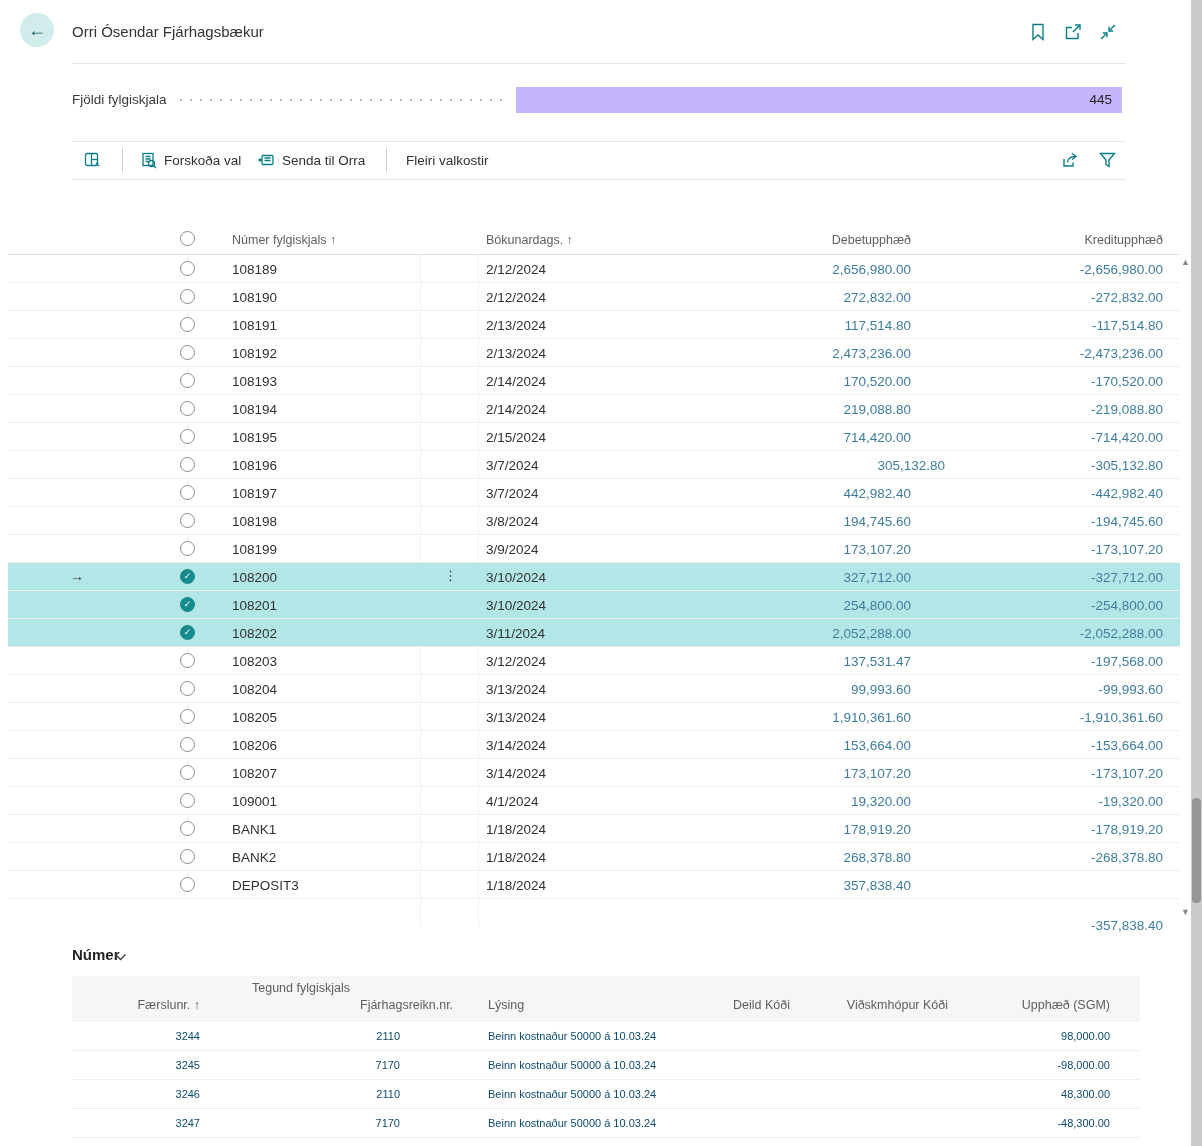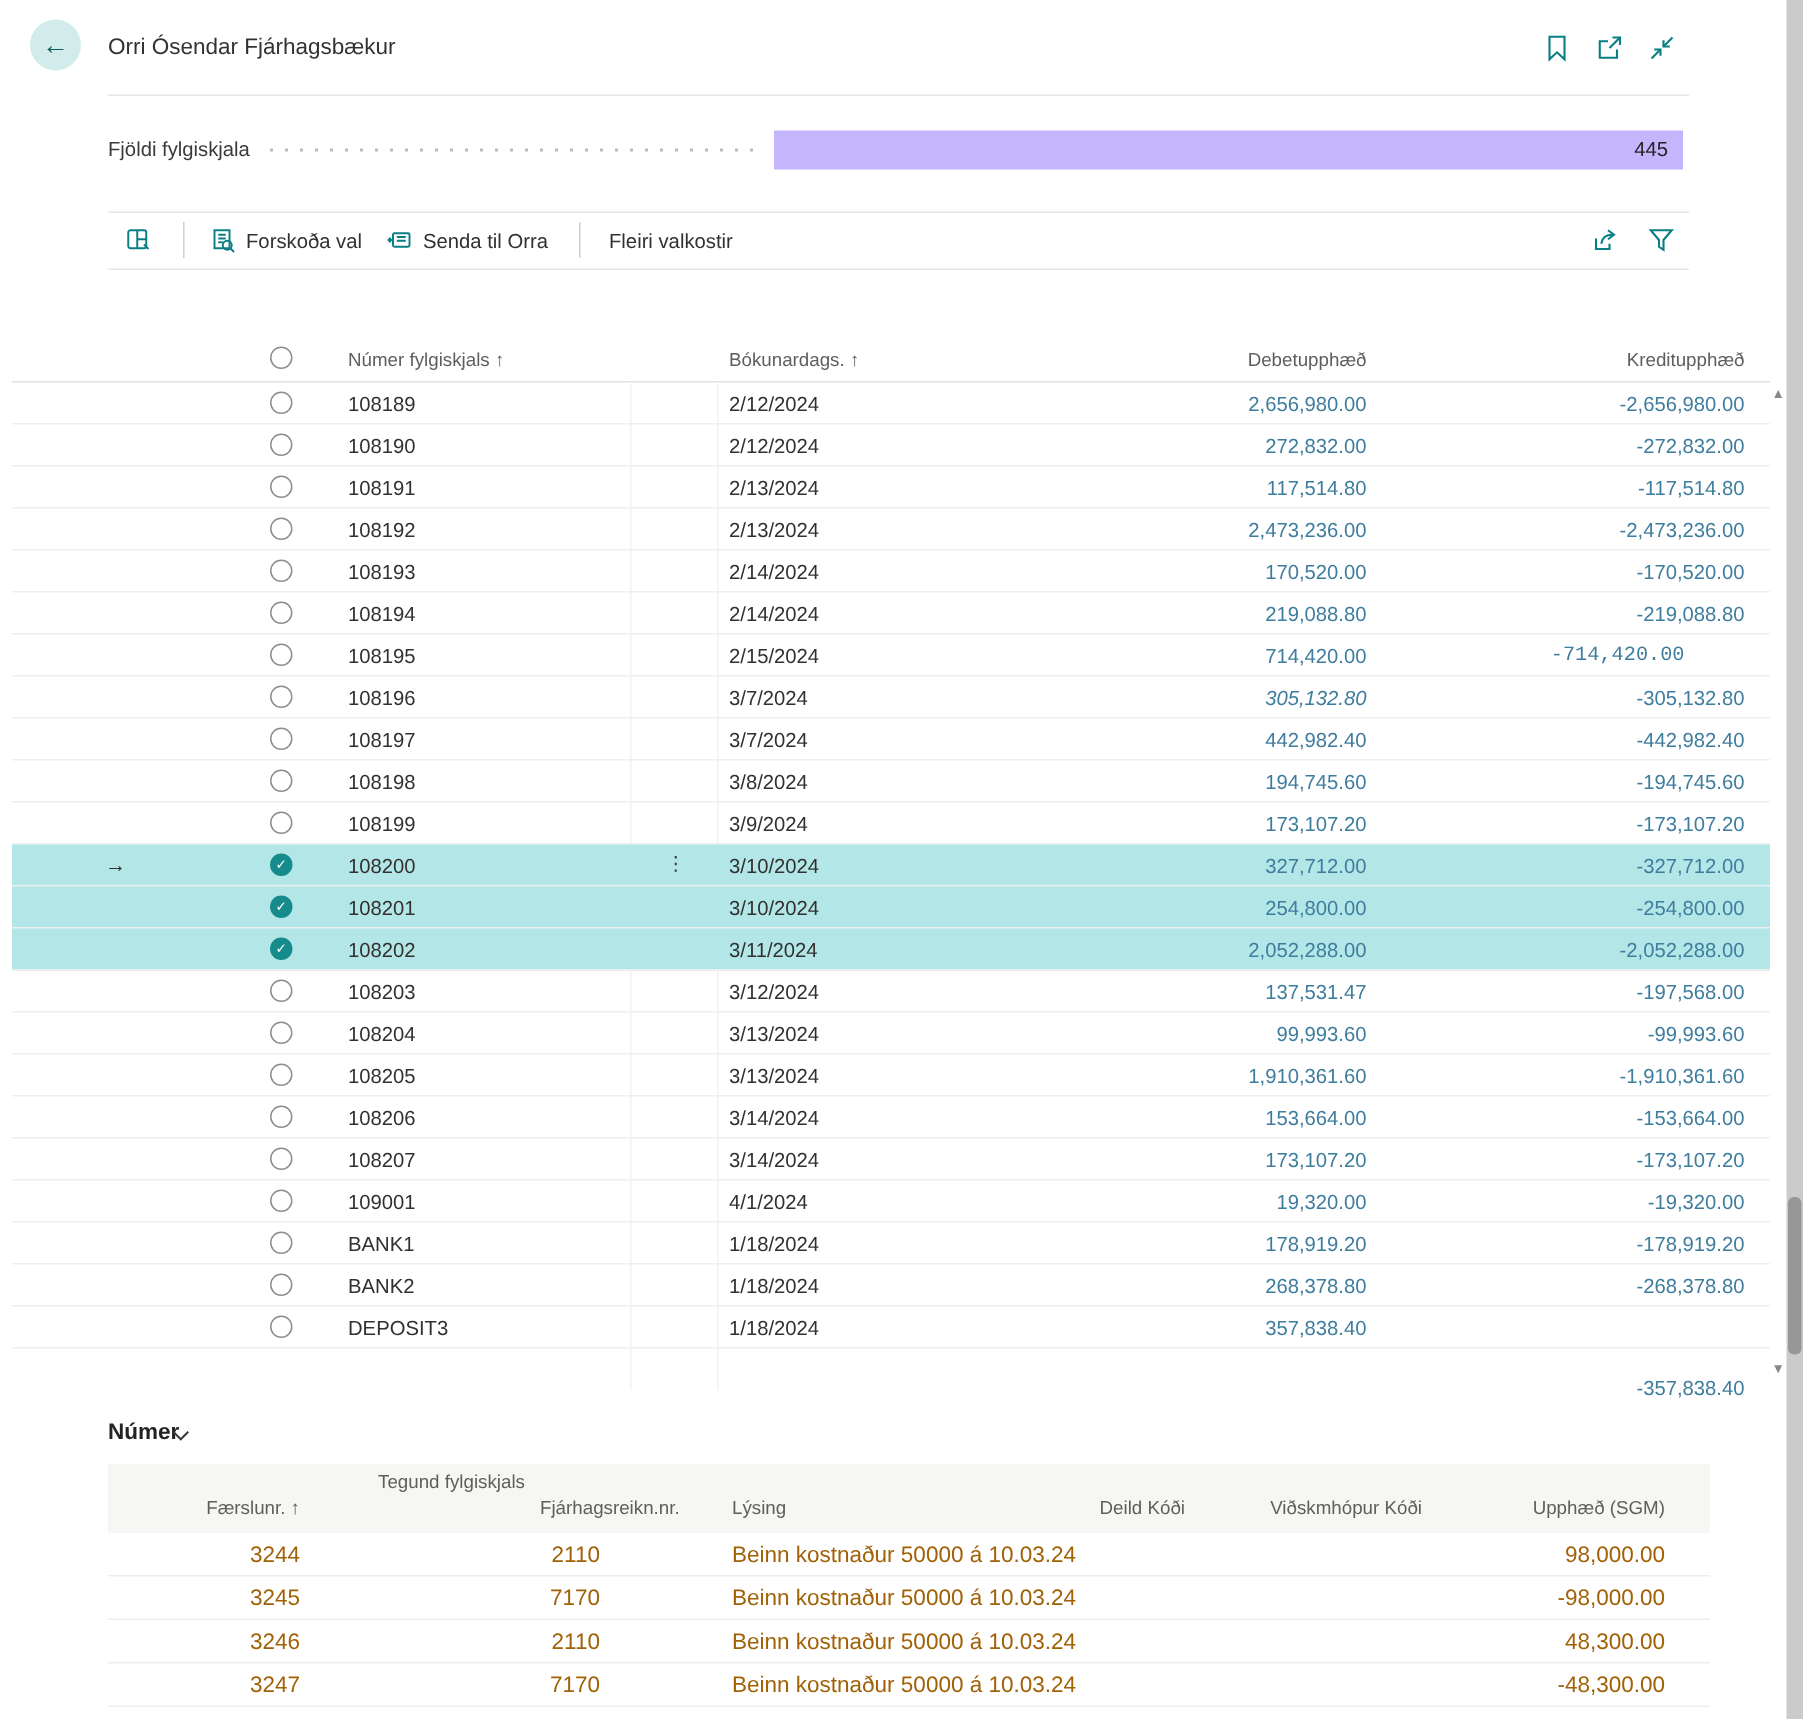--- a/index.html
+++ b/index.html
@@ -54,21 +54,21 @@
   .pagebar{position:absolute;left:1191px;top:0;width:11px;height:1146px;background:#cccbca;}
   .pagethumb{position:absolute;left:1192px;top:798px;width:9px;height:105px;background:#979695;border-radius:4px;}
 
   
   .sec-title{position:absolute;left:72px;top:946px;font-size:15px;font-weight:bold;color:#242322;}
   .sec-chev{position:absolute;left:114px;top:953px;cursor:pointer;}
   .lines-head{position:absolute;left:72px;top:976px;width:1068px;height:46px;background:#f6f6f5;}
   .lh{position:absolute;font-size:12.5px;color:#605e5c;white-space:nowrap;line-height:18px;cursor:pointer;}
   #lines-rows{position:absolute;left:72px;top:1022px;width:1068px;}
   .lrow{position:relative;height:28px;border-bottom:1px solid #ededed;box-sizing:content-box;}
-  .lcell{position:absolute;top:6px;font-size:15px;line-height:17px;white-space:nowrap;color:#a16207;}
+  .lcell{position:absolute;top:6px;font-size:11px;line-height:17px;white-space:nowrap;color:#0c4a6e;}
   svg{display:block;}
 </style>
 </head>
 <body>
 
 <div class="back-btn">
   <span>←</span>
 </div>
 <div class="page-title">Orri Ósendar Fjárhagsbækur</div>
 
@@ -203,27 +203,27 @@
       <div class="cell" style="left: 232px; width: 190px;">108194</div>
       <div class="cell" style="left: 486px; width: 150px;">2/14/2024</div>
       <div class="cell right amt" style="left: 711px; width: 200px;">219,088.80</div>
       <div class="cell right amt" style="left: 963px; width: 200px;">-219,088.80</div>
     </div>
     <div class="grow">
       <div class="radio" style="position: absolute; left: 180px; top: 6px;"></div>
       <div class="cell" style="left: 232px; width: 190px;">108195</div>
       <div class="cell" style="left: 486px; width: 150px;">2/15/2024</div>
       <div class="cell right amt" style="left: 711px; width: 200px;">714,420.00</div>
-      <div class="cell right amt" style="left: 923px; width: 200px; font-family: Liberation Mono, monospace;">-714,420.00</div>
+      <div class="cell right amt" style="left: 963px; width: 200px;">-714,420.00</div>
     </div>
     <div class="grow">
       <div class="radio" style="position: absolute; left: 180px; top: 6px;"></div>
       <div class="cell" style="left: 232px; width: 190px;">108196</div>
       <div class="cell" style="left: 486px; width: 150px;">3/7/2024</div>
-      <div class="cell right amt" style="left: 711px; width: 200px; font-style: italic;">305,132.80</div>
+      <div class="cell right amt" style="left: 745px; width: 200px;">305,132.80</div>
       <div class="cell right amt" style="left: 963px; width: 200px;">-305,132.80</div>
     </div>
     <div class="grow">
       <div class="radio" style="position: absolute; left: 180px; top: 6px;"></div>
       <div class="cell" style="left: 232px; width: 190px;">108197</div>
       <div class="cell" style="left: 486px; width: 150px;">3/7/2024</div>
       <div class="cell right amt" style="left: 711px; width: 200px;">442,982.40</div>
       <div class="cell right amt" style="left: 963px; width: 200px;">-442,982.40</div>
     </div>
     <div class="grow">

